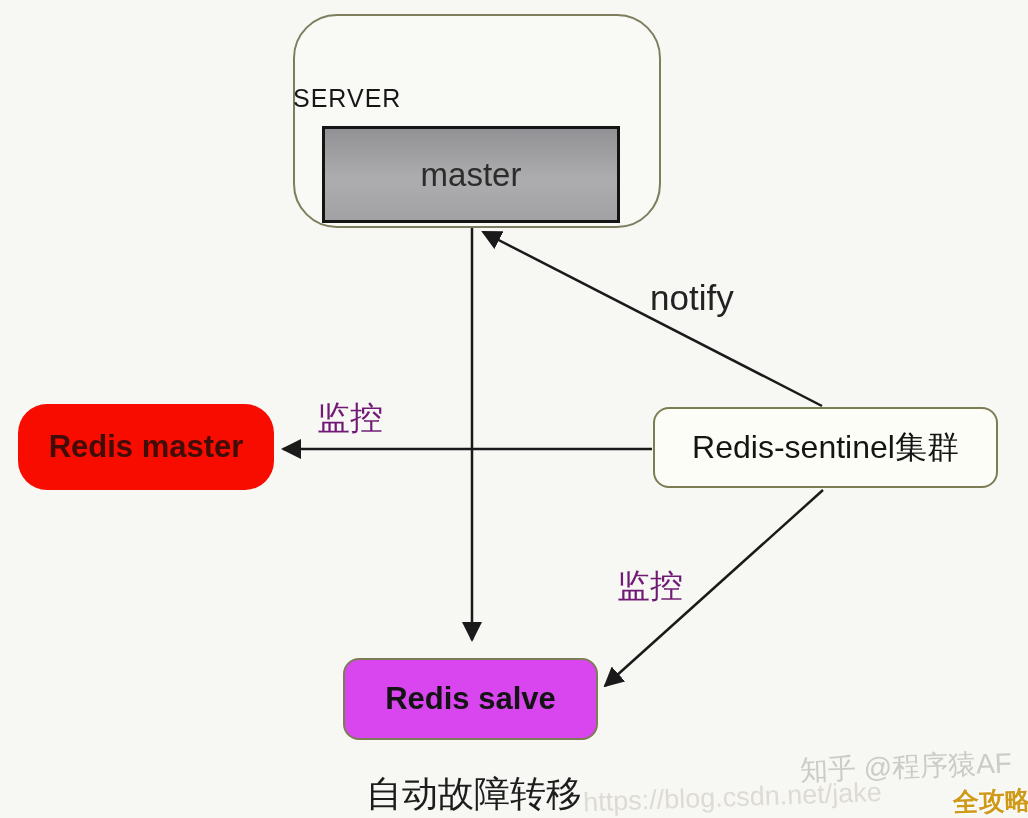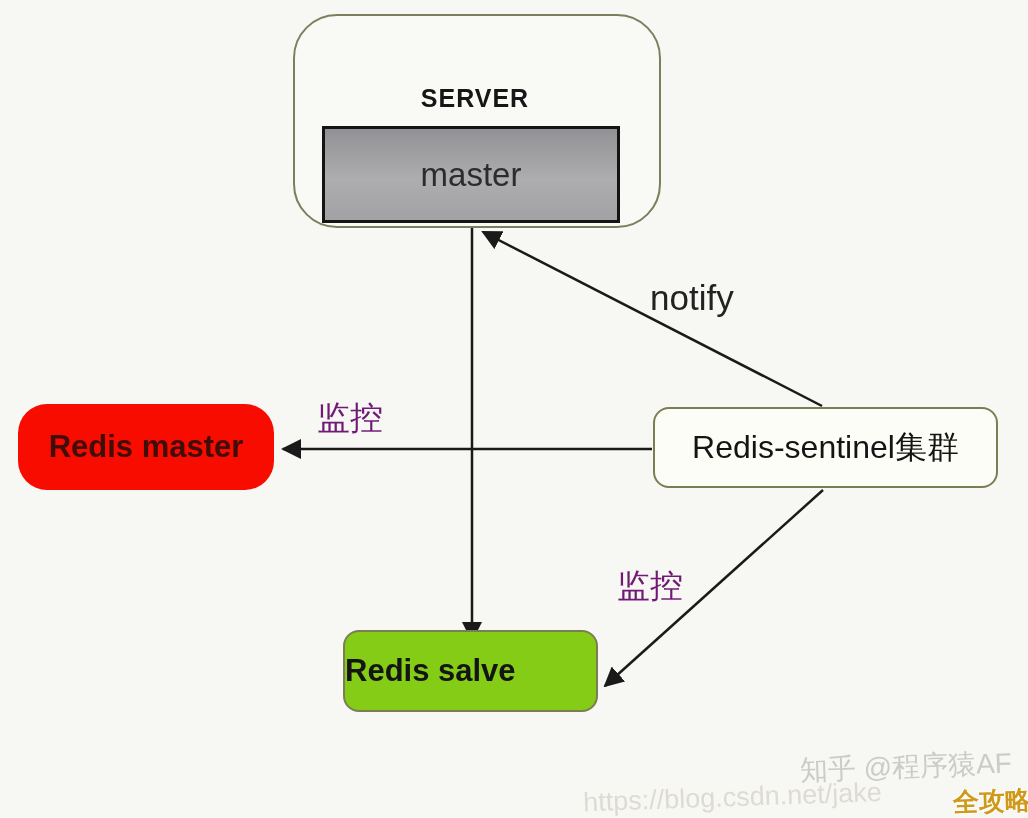--- a/index.html
+++ b/index.html
@@ -29,23 +29,22 @@
     left: 293px; top: 14px;
     width: 364px; height: 210px;
     border: 2px solid #7e7e5e;
     border-radius: 44px;
     background: #f9f9f6;
     z-index: 2;
   }
   .server-label {
     left: 293px; top: 84px;
     width: 364px;
-    text-align: center;
     font-size: 25px;
-    font-weight: bold;
+    font-weight: normal;
     letter-spacing: 1px;
     color: #161616;
     z-index: 3;
   }
   .client-box {
     left: 322px; top: 126px;
     width: 292px; height: 91px;
     border: 3px solid #141414;
     background: linear-gradient(180deg, #929296 0%, #adadaf 55%, #a2a2a4 100%);
     z-index: 3;
@@ -98,29 +97,29 @@
     justify-content: center;
   }
   .sentinel-box .label {
     font-size: 32px;
     font-weight: normal;
     color: #141414;
   }
 
   
   .slave-box {
-    left: 343px; top: 630px;
+    left: 343px; top: 658px;
     width: 251px; height: 78px;
-    background: #84cc16;
+    background: #d946ef;
     border: 2px solid #7d7d55;
     border-radius: 16px;
     z-index: 2;
     display: flex;
     align-items: center;
-    justify-content: flex-start;
+    justify-content: center;
   }
   .slave-box .label {
     font-size: 31px;
     font-weight: bold;
     color: #141414;
   }
 
   
   .edge-label {
     z-index: 2;
@@ -215,18 +214,19 @@
   </div>
 
   <div class="abs slave-box">
     <span class="label">Redis salve</span>
   </div>
 
   <div class="abs edge-label lbl-notify">notify</div>
   <div class="abs edge-label lbl-monitor-master">监控</div>
   <div class="abs edge-label lbl-monitor-slave">监控</div>
 
+  <div class="abs caption">自动故障转移</div>
 
   <div class="abs wm wm-zhihu">知乎 @程序猿AF</div>
   <div class="abs wm wm-url">https://blog.csdn.net/jake</div>
   <div class="abs wm wm-badge">全攻略</div>
 
 </div>
 
 </body></html>

